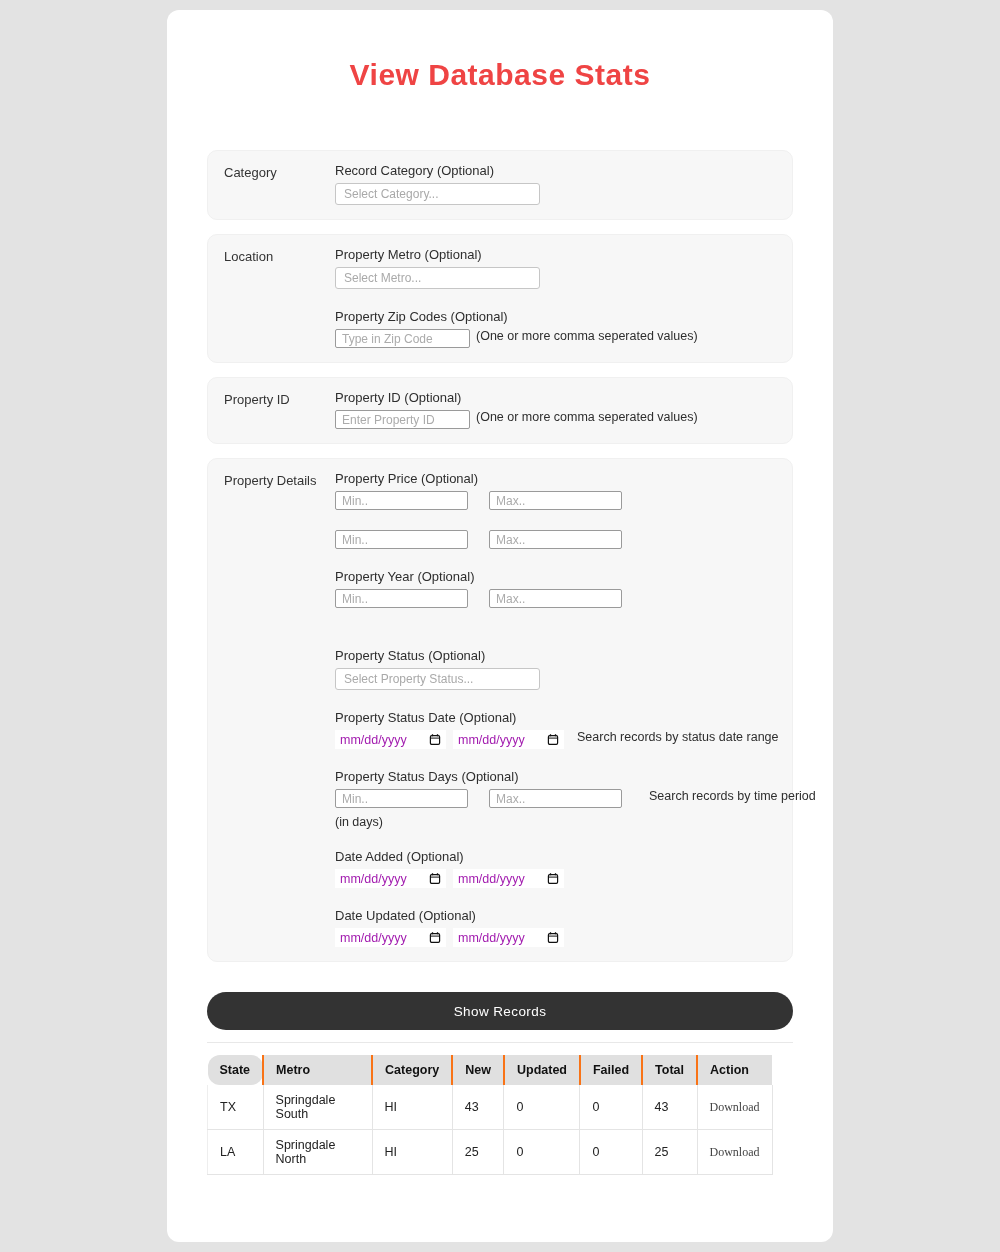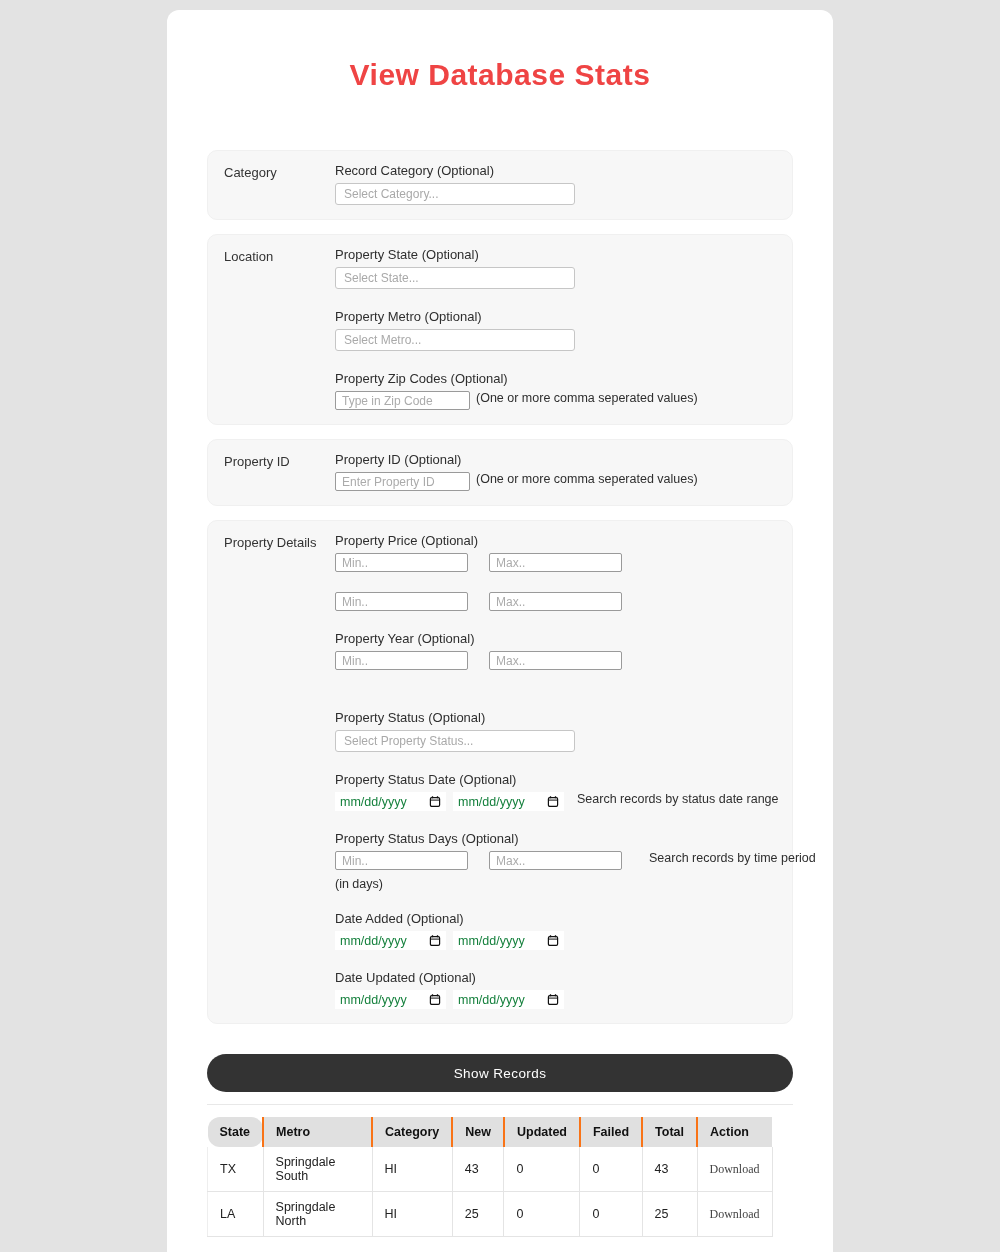--- a/index.html
+++ b/index.html
@@ -26,38 +26,38 @@
 
   .field { margin-bottom:20px; }
   .field:last-child { margin-bottom:4px; }
   .field.spaced { margin-top:40px; }
   .field-label { font-size:13px; color:#2e2e2e; margin-bottom:5px; }
 
   .control-row { display:flex; }
 
   input { font-family:"Liberation Sans", sans-serif; outline:none; }
   .select-input {
-    width:240px; height:22px; border:1px solid #c6c6c6; border-radius:3px;
+    width:205px; height:22px; border:1px solid #c6c6c6; border-radius:3px;
     padding:0 8px; font-size:12px; color:#333; background:#fff;
   }
   .select-input::placeholder { color:#a9a9a9; }
   .text-input {
     width:135px; height:19px; border:1px solid #9a9a9a; border-radius:2px;
     padding:0 6px; font-size:12px; color:#333; background:#fff;
   }
   .text-input::placeholder { color:#ababab; }
   .minmax .text-input { width:133px; margin-right:21px; }
 
   .note { font-size:12.5px; color:#2e2e2e; margin-left:6px; white-space:nowrap; }
   .note-below { font-size:12.5px; color:#2e2e2e; margin-top:7px; }
 
   .date-input {
     width:111px; height:19px; background:#fff; display:inline-flex;
     align-items:center; justify-content:space-between; padding:0 5px;
-    font-size:12.5px; color:#15803d; margin-right:7px; cursor:default;gap:12px;
+    font-size:12.5px; color:#a21caf; margin-right:7px; cursor:default;gap:12px;
   }
   .cal-icon { display:inline-flex; flex:0 0 auto; }
 
   
   .show-records-btn {
     width:100%; height:38px; background:#333333; color:#fff; border:none;
     border-radius:19px; font-size:13.5px; letter-spacing:0.4px; cursor:pointer;
     font-family:"Liberation Sans", sans-serif; margin-top:16px;
   }
 
@@ -96,24 +96,20 @@
         <div class="field-label">Record Category (Optional)</div>
         <input class="select-input" type="text" placeholder="Select Category..." style="">
       </div>
     </div>
   </div>
 
   
   <div class="section">
     <div class="section-label">Location</div>
     <div class="section-fields">
-      <div class="field">
-        <div class="field-label">Property State (Optional)</div>
-        <input class="select-input" type="text" placeholder="Select State..." style="">
-      </div>
       <div class="field">
         <div class="field-label">Property Metro (Optional)</div>
         <input class="select-input" type="text" placeholder="Select Metro..." style="">
       </div>
       <div class="field">
         <div class="field-label">Property Zip Codes (Optional)</div>
         <div class="control-row">
           <input class="text-input" type="text" placeholder="Type in Zip Code" style="">
           <span class="note">(One or more comma seperated values)</span>
         </div>

